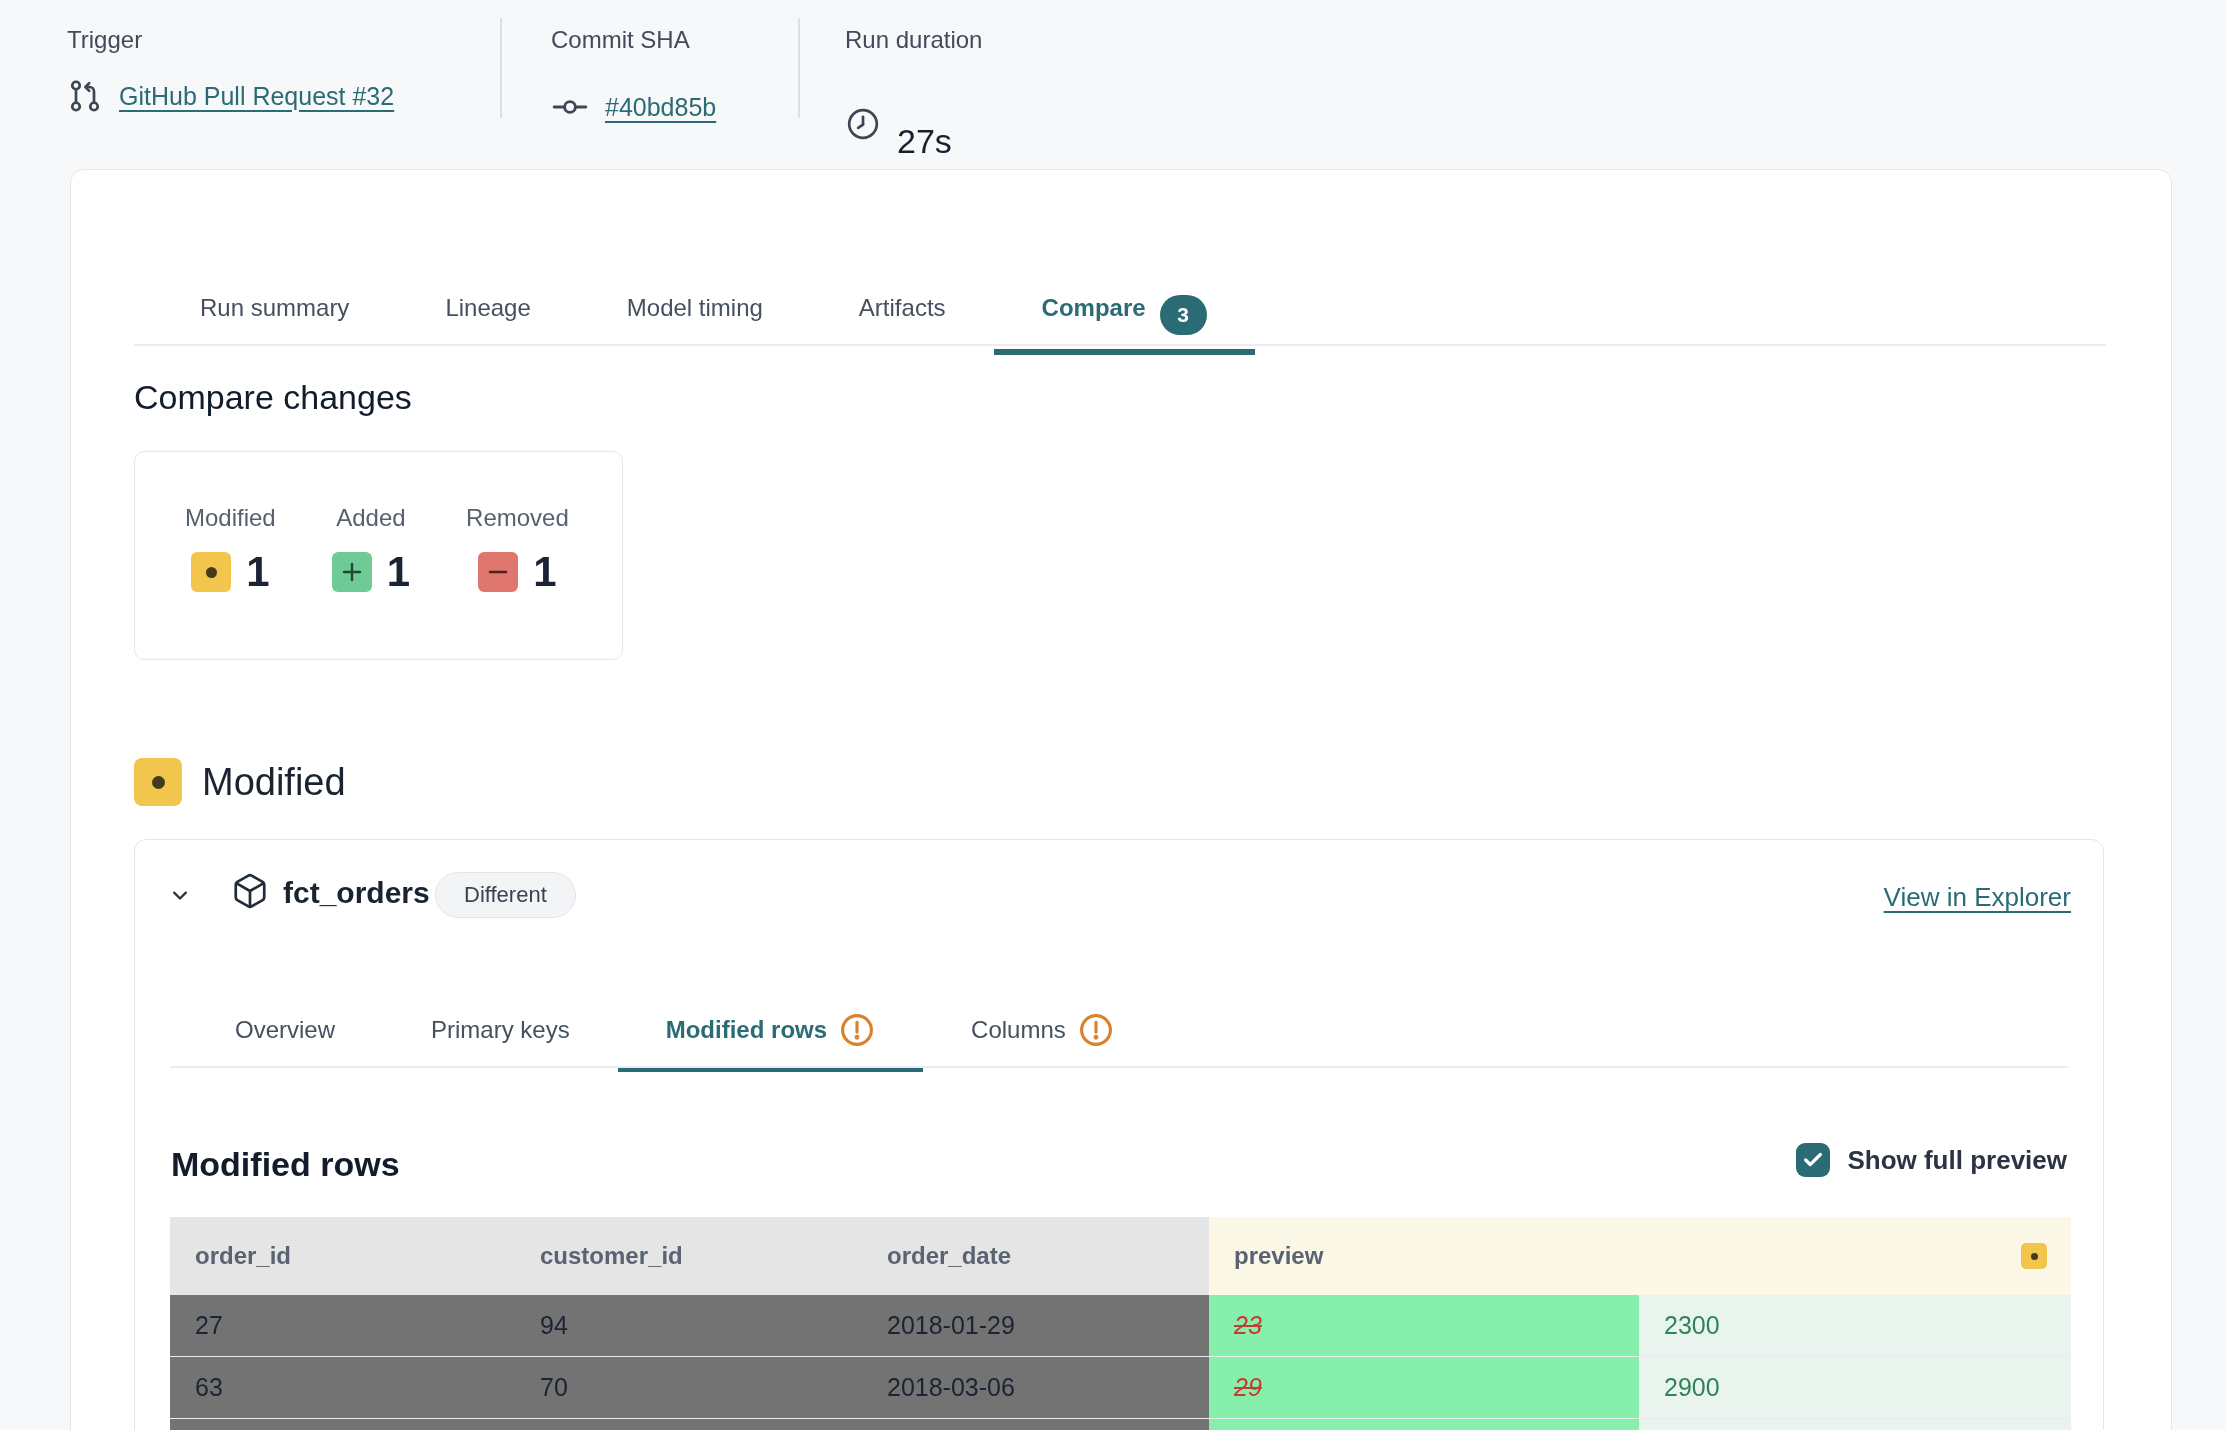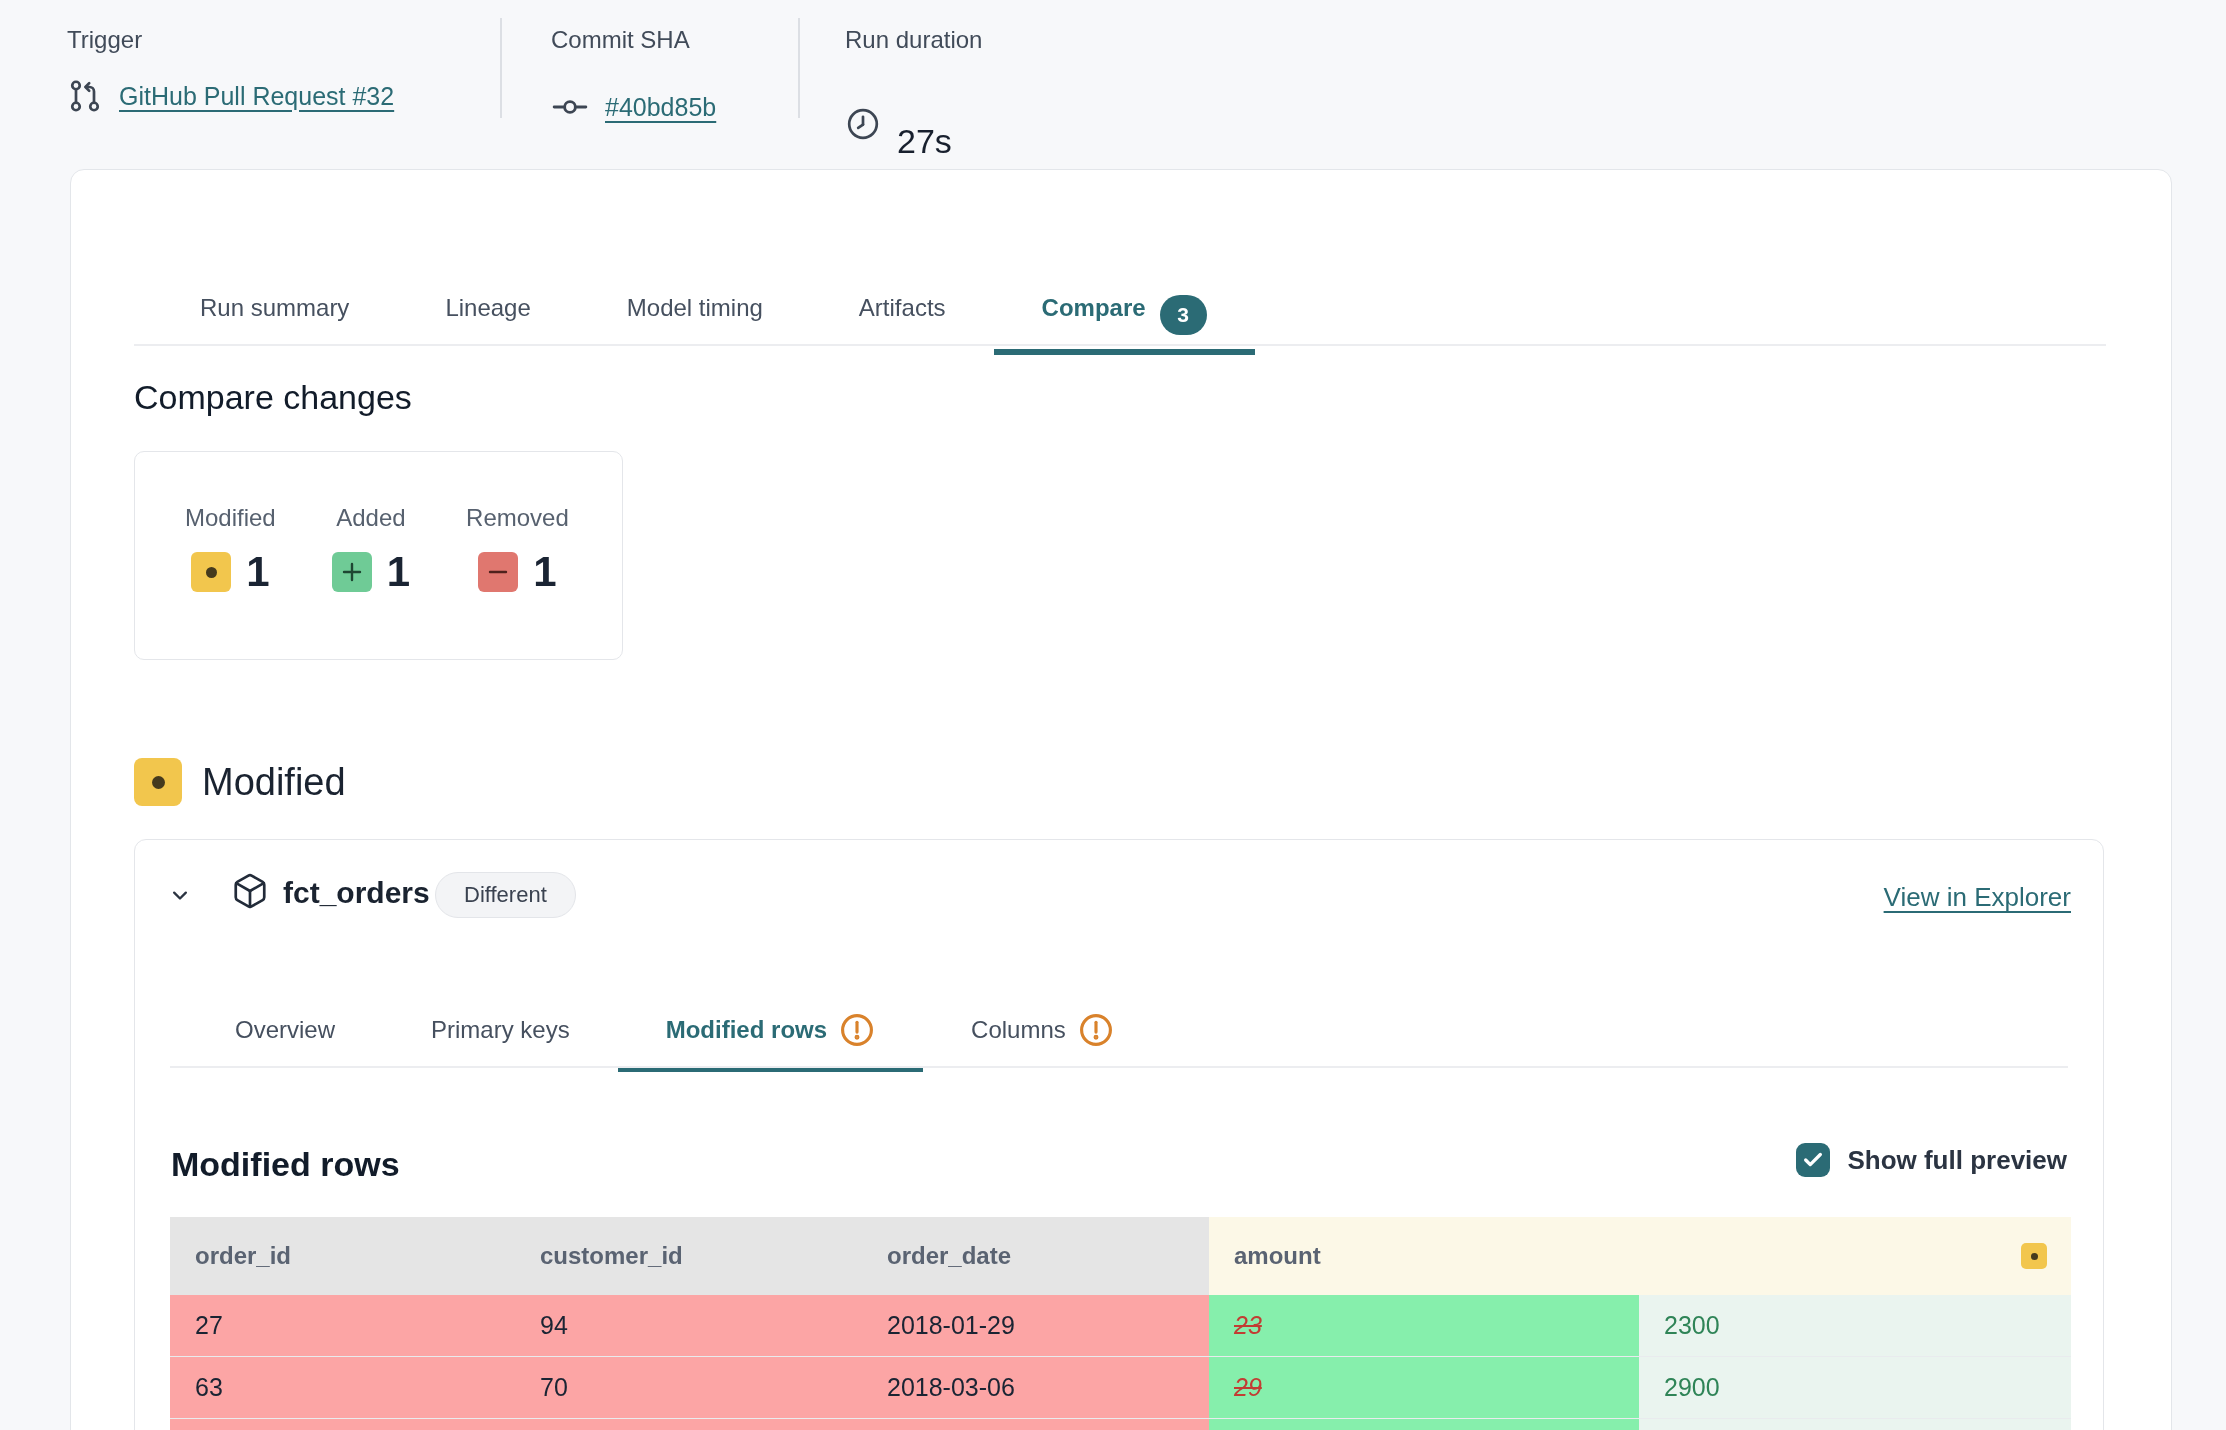--- a/index.html
+++ b/index.html
@@ -91,21 +91,21 @@
   .checkbox-label { font-size:26px; font-weight:700; color:#2b3442; }
 
   
   .table { left:35px; top:377px; width:1901px; }
   .thead { display:flex; height:78px; }
   .th { font-size:24px; font-weight:600; color:#5a6372; line-height:78px; padding-left:25px; background:#e5e5e5; }
   .c1 { width:345px; } .c2 { width:347px; } .c3 { width:347px; }
   .th-amount { width:862px; background:#fcf8e7; position:relative; }
   .th-amount .mini-icon { position:absolute; right:24px; top:26px; }
   .trow { display:flex; height:62px; border-bottom:1px solid #e9ebee; }
-  .td { font-size:25px; color:#1a2433; line-height:61px; padding-left:25px; background:#fca5a5; }
+  .td { font-size:25px; color:#1a2433; line-height:61px; padding-left:25px; background:#737373; }
   .td-old { width:430px; background:#86efac; color:#c23d33; font-style:italic; text-decoration:line-through; }
   .td-new { width:432px; background:#eaf4ef; color:#2f8457; }
   .trow.partial { height:24px; border-bottom:none; }
   .trow.partial .td { line-height:24px; }
 </style>
 </head>
 <body>
 
 <div class="abs" style="left:67px; top:26px;">
   <div class="meta-label">Trigger</div>
@@ -269,21 +269,21 @@
       </span>
       <span class="checkbox-label">Show full preview</span>
     </div>
 
     <div class="abs table">
       <div class="thead">
         <div class="th c1">order_id</div>
         <div class="th c2">customer_id</div>
         <div class="th c3">order_date</div>
         <div class="th th-amount">
-          <span>amount</span>
+          <span>preview</span>
           <span class="mini-icon sq sq-26 sq-yellow">
               <span class="dot7"></span>
             </span>
         </div>
       </div>
 
       <div class="trow">
         <div class="td c1">27</div>
         <div class="td c2">94</div>
         <div class="td c3">2018-01-29</div>

